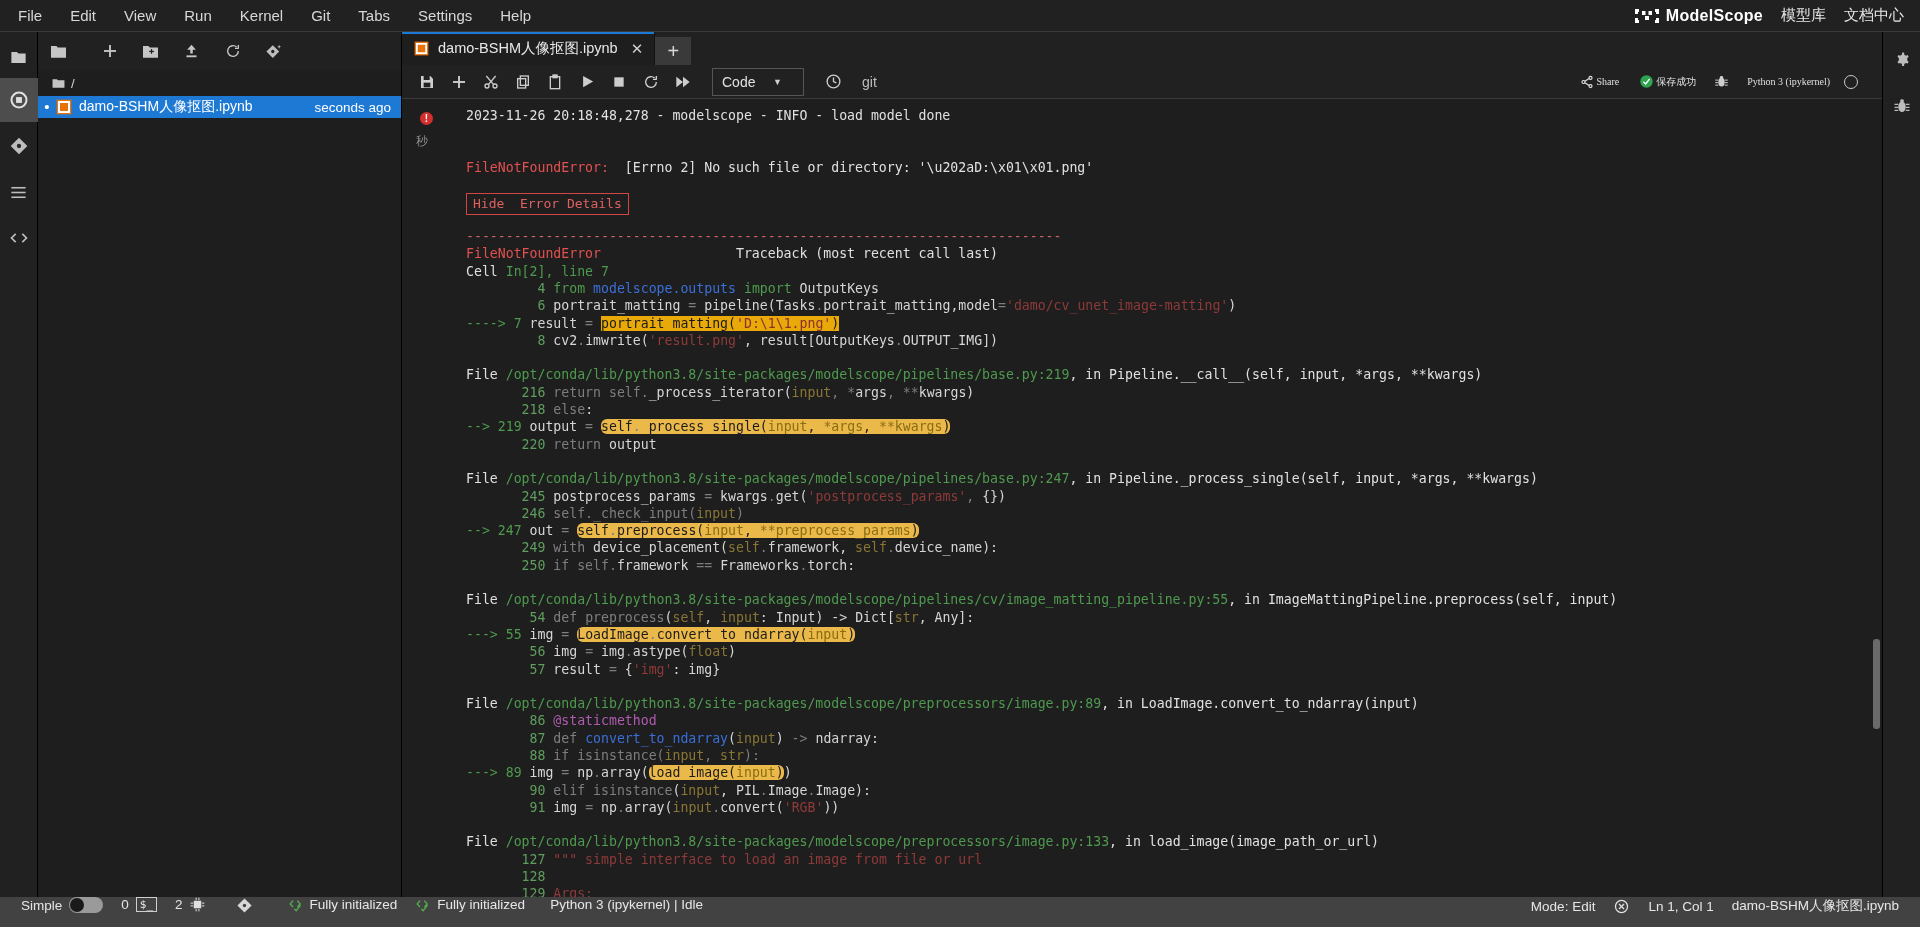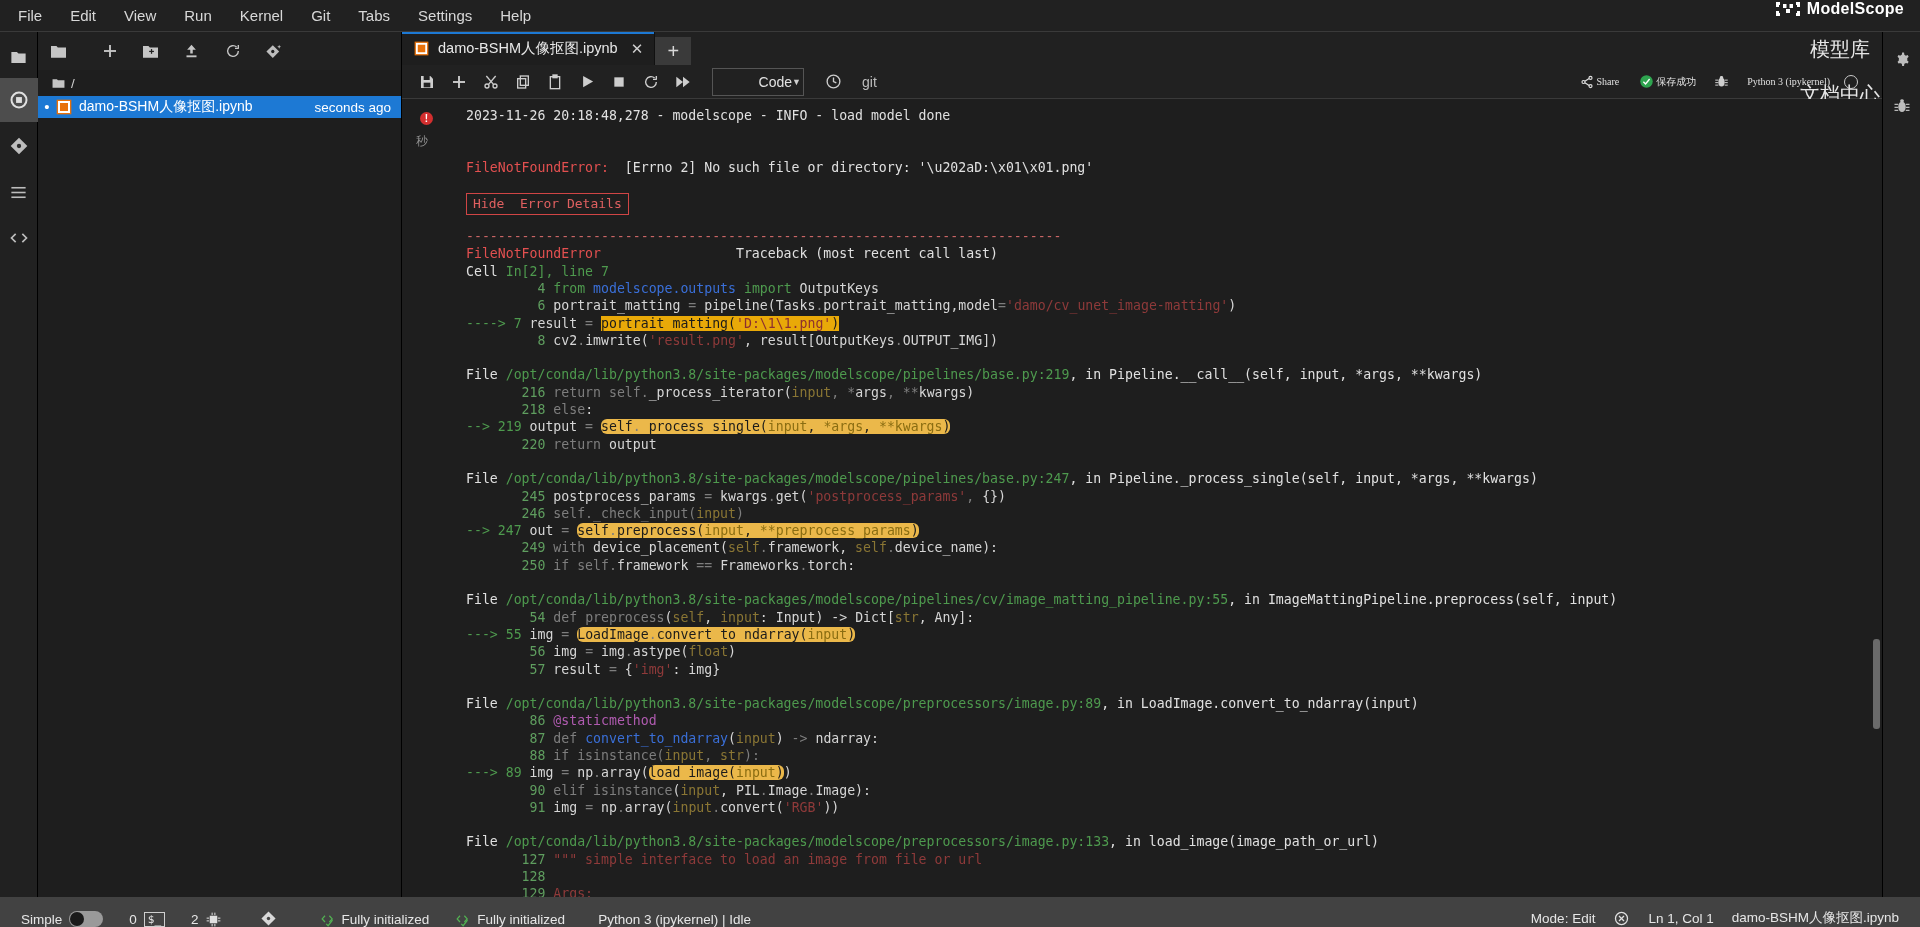--- a/index.html
+++ b/index.html
@@ -17,26 +17,26 @@
     height: 32px; min-height: 32px; background: #212121;
     display: flex; align-items: center; border-bottom: 1px solid #3a3a3a;
     padding-left: 4px; position: relative;
   }
   .menu-item {
     color: #d8d8d8; font-size: 15px; padding: 4px 14px; cursor: default;
     line-height: 20px; white-space: nowrap;
   }
   .brandzone {
     margin-left: auto; display: flex; align-items: center; gap: 18px;
-    padding-right: 16px; height: 100%; flex-direction: column;
+    padding-right: 16px; height: 100%;
   }
   .ms-logo { display:flex; align-items:center; gap:7px; }
   .ms-logo svg { display:block; }
   .ms-name { color:#ffffff; font-size:16px; letter-spacing:.3px; font-weight:600; }
-  .brand-link { color:#e6e6e6; font-size:20px; white-space:nowrap; cursor:default; }
+  .brand-link { color:#e6e6e6; font-size:15px; white-space:nowrap; cursor:default; }
 
   
   .body { flex: 1; display: flex; min-height: 0; background:#111; }
 
   .rail {
     width: 38px; min-width: 38px; background: #212121;
     display:flex; flex-direction: column; align-items:center;
     padding-top: 6px; gap: 2px; border-right:1px solid #000;
   }
   .rail.right { border-right:none; border-left:1px solid #000; }
@@ -106,22 +106,22 @@
   .nbtoolbar {
     height: 34px; min-height:34px; display:flex; align-items:center; gap:0;
     background:#212121; border-bottom:1px solid #3a3a3a; padding-left: 10px;
   }
   .tb-btn {
     width: 30px; height: 28px; display:flex; align-items:center; justify-content:center;
     color:#cdcdcd; cursor:pointer; margin-right: 2px;
   }
   .celltype {
     margin-left: 12px; width: 92px; height: 28px; background:#212121; border:1px solid #555;
-    color:#e2e2e2; font-size:14px; display:flex; align-items:center; justify-content:flex-end;
-    padding: 0 2px 0 9px; cursor:pointer;
+    color:#e2e2e2; font-size:14px; display:flex; align-items:center; justify-content:space-between;
+    padding: 0 21px 0 9px; cursor:pointer;
   }
   .celltype .chev { font-size:9px; color:#cfcfcf; }
   .tb-git { color:#bdbdbd; font-size:14px; margin-left: 12px; }
   .tb-right { margin-left:auto; display:flex; align-items:center; gap:0; padding-right:14px; }
   .tb-right .item { display:flex; align-items:center; gap:2px; color:#e0e0e0; font-size:10px; padding: 0 10px; cursor:pointer; white-space:nowrap;font-family:Liberation Serif, serif;}
   .kernel-idle { width:14px; height:14px; border:1.6px solid #c9c9c9; border-radius:50%; }
 
   
   .nbarea { flex:1; display:flex; min-height:0; background:#1e1e1e; position:relative; overflow:hidden; }
   .gutter { width: 58px; min-width:58px; background:#1e1e1e; position:relative; }
@@ -156,22 +156,22 @@
   .hide-btn {
     display:inline-block; border:1px solid #d04545; color:#e06060; padding: 1px 6px;
     font-family:"DejaVu Sans Mono", monospace; font-size:13px;
   }
   .scroll-v {
     position:absolute; right:2px; top: 540px; width: 7px; height: 90px; background:#6a6a6a; border-radius:3px;
   }
 
   
   .statusbar {
-    height: 30px; min-height:30px; background: #424242; display:flex; align-items:flex-end;
-    color:#e6e6e6; font-size:13.5px; padding: 0 12px; gap: 8px;
+    height: 30px; min-height:30px; background: #424242; display:flex; align-items:flex-start;
+    color:#e6e6e6; font-size:13.5px; padding: 0 12px; gap: 0;
   }
   .st-item { display:flex; align-items:center; gap:7px; padding: 0 9px; white-space:nowrap; }
   .toggle {
     width: 34px; height: 16px; background:#9a9a9a; border-radius:9px; position:relative;
   }
   .toggle::after {
     content:''; position:absolute; left:1px; top:1px; width:14px; height:14px; border-radius:50%;
     background:#1a1a1a;
   }
   .badge-kbd {

